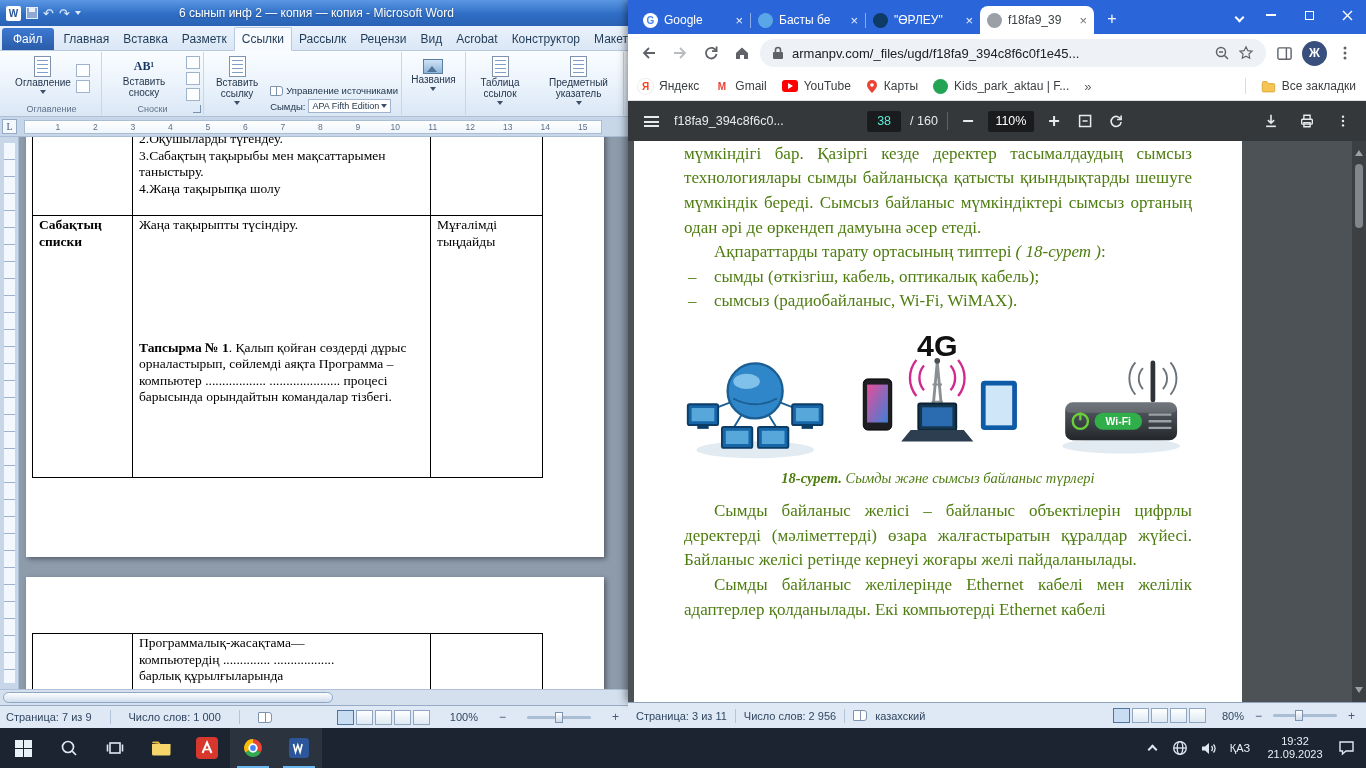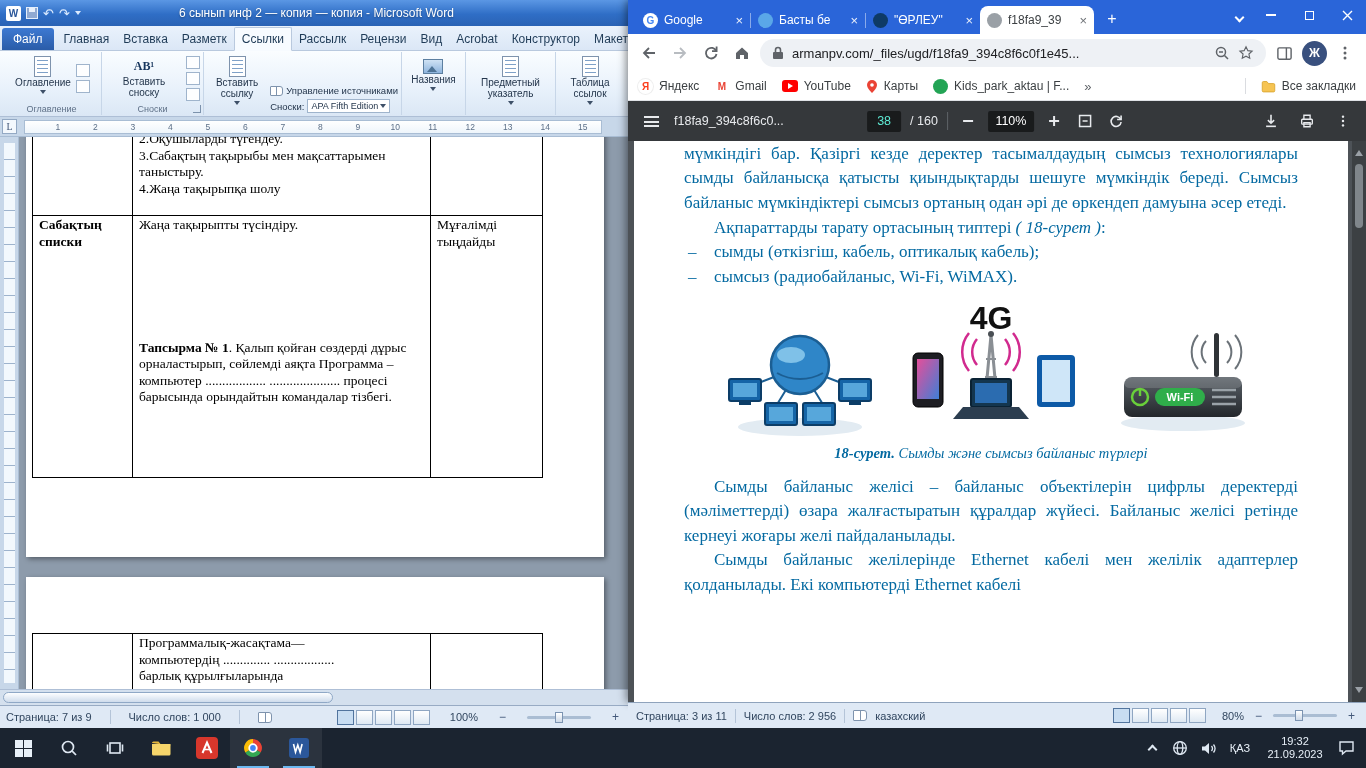--- a/index.html
+++ b/index.html
@@ -127,21 +127,21 @@
   .pdf-name{white-space:nowrap;overflow:hidden;max-width:150px;}
   .pdf-center{position:absolute;left:50%;transform:translateX(-50%);display:flex;align-items:center;gap:9px;}
   .pdf-pagebox{width:34px;height:21px;background:#191b1c;border-radius:2px;text-align:center;line-height:21px;color:#5eead4;}
   .pdf-total{white-space:nowrap;}
   .pdf-zoombox{width:46px;height:21px;background:#191b1c;border-radius:2px;text-align:center;line-height:21px;color:#fff;}
   .pdf-ic{width:22px;height:22px;display:flex;align-items:center;justify-content:center;flex:none;}
   .pdf-right{margin-left:auto;display:flex;gap:14px;align-items:center;}
   .pdf-vsep{width:1px;height:18px;background:#5f6368;}
 
   .pdf-body{flex:1;background:#4d5257;position:relative;overflow:hidden;}
-  .pdf-page{position:absolute;left:6px;top:-12px;width:714px;height:620px;background:#fff;padding:0 50px;font-family:"Liberation Serif",serif;font-size:17px;line-height:1.45;color:#0369a1;text-align:justify;overflow:hidden;}
+  .pdf-page{position:absolute;left:6px;top:-12px;width:608px;height:620px;background:#fff;padding:0 50px;font-family:"Liberation Serif",serif;font-size:17px;line-height:1.45;color:#4d7c0f;text-align:justify;overflow:hidden;}
   .pp{margin:0;text-indent:30px;}
   .pp.noind{text-indent:0;}
   .pli{display:flex;}
   .pli .dash{width:30px;flex:none;text-indent:4px;}
   .pli .litext{flex:1;text-align:left;}
   .fig{display:flex;justify-content:center;align-items:flex-end;gap:24px;margin:12px 0 4px;}
   .fig text{font-family:"Liberation Sans",sans-serif;}
   .caption{text-align:center;font-size:14.5px;margin:4px 0 10px;text-indent:0;}
   .pdf-scroll{position:absolute;right:0;top:0;bottom:0;width:14px;background:#3c4043;display:flex;flex-direction:column;align-items:center;}
   .ps-up{width:0;height:0;border:4px solid transparent;border-bottom:6px solid #9aa0a6;margin-top:5px;}
@@ -236,21 +236,21 @@
             <span class="mpage"></span>
             <span>Вставить ссылку</span>
             <span class="tri"></span>
           </div>
           <div class="mini-rows">
             <div class="mini-row">
               <span class="mbook"></span>
               <span>Управление источниками</span>
             </div>
             <div class="mini-row">
-              <span>Сноски:</span>
+              <span>Сымды:</span>
               <span class="style-combo">
                 <span>APA Fifth Edition</span>
                 <span class="tri"></span>
               </span>
             </div>
             <div class="mini-row">
               <span class="mbook"></span>
               <span>Список литературы</span>
               <span class="tri"></span>
             </div>
@@ -262,35 +262,35 @@
       <div class="w-group" style="width:64px">
         <div class="w-gbody">
           <div class="big-btn">
             <span class="ipic"></span>
             <span>Названия</span>
             <span class="tri"></span>
           </div>
         </div>
       </div>
 
+      <div class="w-group" style="width:68px;border-right:none">
+        <div class="w-gbody">
+          <div class="big-btn">
+            <span class="mpage"></span>
+            <span>Таблица ссылок</span>
+            <span class="tri"></span>
+          </div>
+        </div>
+      </div>
+
       <div class="w-group" style="width:90px">
         <div class="w-gbody">
           <div class="big-btn">
             <span class="mpage"></span>
             <span>Предметный указатель</span>
-            <span class="tri"></span>
-          </div>
-        </div>
-      </div>
-
-      <div class="w-group" style="width:68px;border-right:none">
-        <div class="w-gbody">
-          <div class="big-btn">
-            <span class="mpage"></span>
-            <span>Таблица ссылок</span>
             <span class="tri"></span>
           </div>
         </div>
       </div>
     </div>
 
     <div class="w-rulerrow">
       <span class="tabstop">L</span>
       <div class="w-hruler">
         <div style="display:flex">

